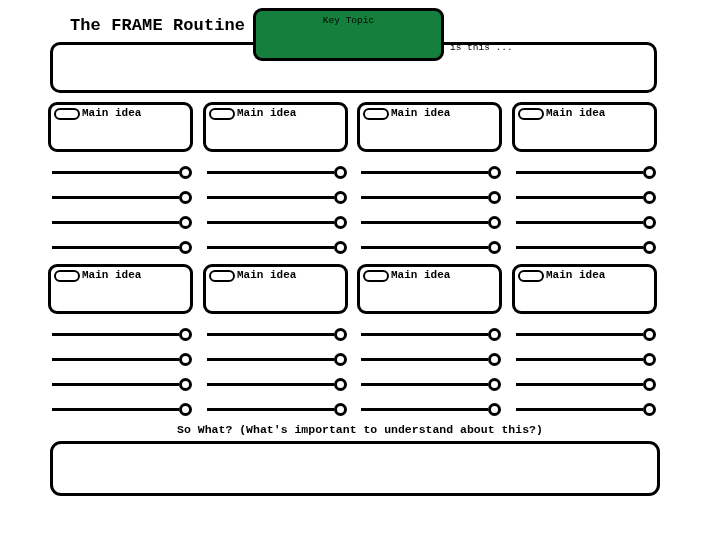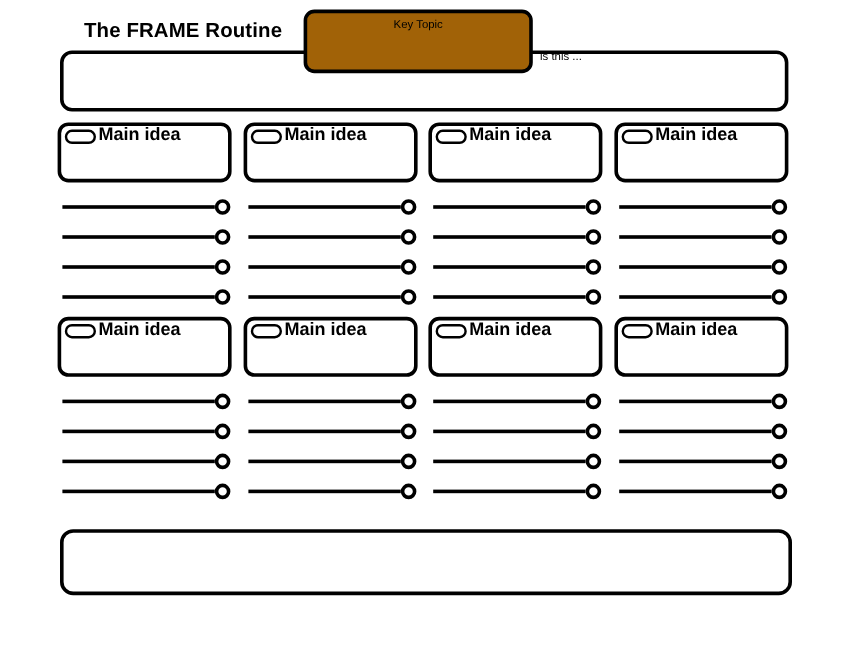--- a/index.html
+++ b/index.html
@@ -14,20 +14,21 @@
     overflow: hidden;
     font-family: "Liberation Sans", sans-serif;
     color: #000000;
   }
 
   #canvas {
     position: absolute;
     left: 0; top: 0;
     width: 720px;
     height: 404px;
+    font-family: Liberation Mono, monospace;
   }
 
   
   .abs { position: absolute; }
 
   
   .title {
     left: 70px;
     top: 16px;
     font-size: 17px;
@@ -38,21 +39,21 @@
   }
 
   
   .keytopic-box {
     left: 253px;
     top: 8px;
     width: 191px;
     height: 53px;
     border: 3px solid #000;
     border-radius: 9px;
-    background: #a16207;
+    background: #15803d;
     box-sizing: border-box;
     z-index: 5;
   }
   .keytopic-label {
     position: absolute;
     left: 0;
     right: 0;
     top: 4px;
     text-align: center;
     font-size: 9.5px;
@@ -98,21 +99,21 @@
     height: 12px;
     border: 2px solid #000;
     border-radius: 7px;
     background: #fff;
     box-sizing: border-box;
   }
   .mainidea-label {
     position: absolute;
     left: 31px;
     top: 2px;
-    font-size: 15px;
+    font-size: 11px;
     font-weight: bold;
     line-height: 12px;
     white-space: nowrap;
   }
 
   
   .detail-line {
     height: 3px;
     background: #000;
     z-index: 1;
@@ -256,16 +257,17 @@
       <div class="abs detail-line" style="left: 516px; top: 333px; width: 127px;"></div>
       <div class="abs detail-circle" style="left: 643px; top: 328px;"></div>
       <div class="abs detail-line" style="left: 516px; top: 358px; width: 127px;"></div>
       <div class="abs detail-circle" style="left: 643px; top: 353px;"></div>
       <div class="abs detail-line" style="left: 516px; top: 383px; width: 127px;"></div>
       <div class="abs detail-circle" style="left: 643px; top: 378px;"></div>
       <div class="abs detail-line" style="left: 516px; top: 408px; width: 127px;"></div>
       <div class="abs detail-circle" style="left: 643px; top: 403px;"></div>
     </div>
 
+  <div class="abs sowhat-label">So What? (What's important to understand about this?)</div>
 
   <div class="abs sowhat-box"></div>
 
 </div>
 
 </body></html>

